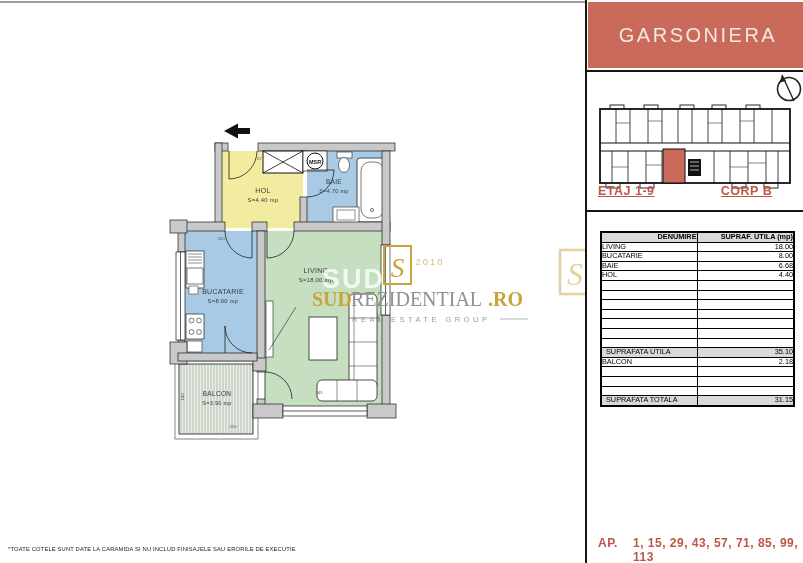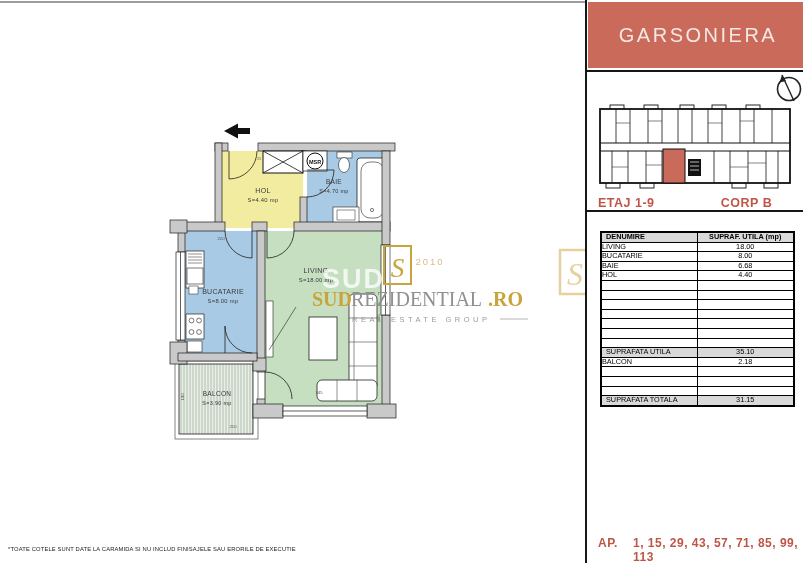--- a/index.html
+++ b/index.html
@@ -4,32 +4,32 @@
 <style>
   html,body{margin:0;padding:0;background:#fff;}
   .page{position:relative;width:803px;height:563px;background:#fff;overflow:hidden;
         font-family:"Liberation Sans",sans-serif;}
   .topline{position:absolute;left:0;top:1px;width:585px;height:2px;background:#9c9c9c;}
   .vdivider{position:absolute;left:585px;top:0;width:2px;height:563px;background:#161616;}
   .hline{position:absolute;background:#161616;height:2px;}
   .title-box{position:absolute;left:588px;top:2px;width:220px;height:66px;
              display:flex;align-items:center;justify-content:center;}
   .title-box span{font-size:20px;letter-spacing:2.5px;font-weight:400;}
-  .side-label{position:absolute;top:196px;font-size:12.5px;font-weight:bold;letter-spacing:0.5px;}
+  .side-label{position:absolute;top:184px;font-size:12.5px;font-weight:bold;letter-spacing:0.5px;text-decoration:underline;}
   .ap-row{position:absolute;top:536px;font-size:12px;font-weight:bold;letter-spacing:0.5px;}
   .footnote{position:absolute;left:8px;top:546px;font-size:5.8px;color:#1c1c1c;letter-spacing:0.15px;}
   table.areas{position:absolute;left:600px;top:231px;width:193px;border-collapse:collapse;
               table-layout:fixed;border:2px solid #000;}
   table.areas td,table.areas th{border:1px solid #000;height:8.6px;line-height:8.6px;
               font-size:7.3px;padding:0;overflow:hidden;white-space:nowrap;}
   table.areas col.c1{width:96px;} table.areas col.c2{width:97px;}
   .hdr{background:#d9d9d9;font-weight:bold;}
-  .hdr .n{text-align:left;padding-left:4px;}
+  .hdr .n{text-align:right;padding-left:12px;}
   .n{text-align:left;padding-left:9px;}
-  .v{text-align:center;}
+  .v{text-align:right;}
   .sect{background:#d9d9d9;font-weight:normal;}
   .sect .n{padding-left:4px;}
 </style>
 </head>
 <body>
 
 <div class="page">
 
   <div class="topline"></div>
   <div class="vdivider"></div>

